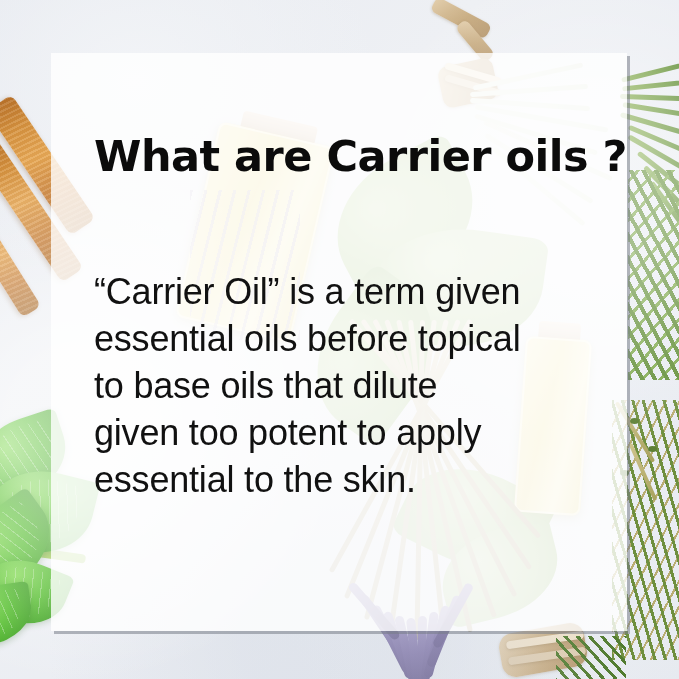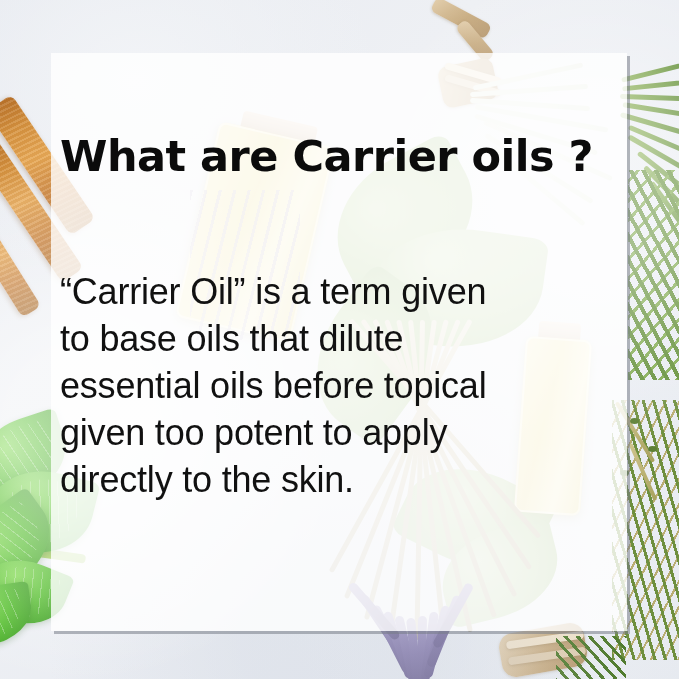--- a/index.html
+++ b/index.html
@@ -141,21 +141,21 @@
     left:51px; top:53px;
     width:576px; height:578px;
     background: rgba(255,255,255,0.80);
     box-shadow: 3px 3px 0 0 rgba(120,126,136,.55);
     box-sizing:border-box;
   }
 
   
   #content{
     position:absolute;
-    left:34px; top:53px;
+    left:68px; top:53px;
     width:576px; height:578px;
     box-sizing:border-box;
     padding: 0 26px;
   }
   #title{
     position:absolute;
     left:26px; top:78px;
     width:530px;
     margin:0;
     font-family:"DejaVu Sans", sans-serif;
@@ -287,20 +287,20 @@
     <div style="position:absolute;left:190px;top:190px;width:110px;height:150px;opacity:.6;background:
          repeating-linear-gradient(104deg,#b9b0cd 0 3px, rgba(255,255,255,0) 3px 14px);"></div>
   </div>
 
   <div id="panel"></div>
 
   <div id="content">
     <h1 id="title">What are Carrier oils ?</h1>
     <p id="body">
       <span class="line">“Carrier Oil” is a term given</span>
+      <span class="line">essential oils before topical</span>
       <span class="line">to base oils that dilute</span>
-      <span class="line">essential oils before topical</span>
       <span class="line">given too potent to apply</span>
-      <span class="line">directly to the skin.</span>
+      <span class="line">essential to the skin.</span>
     </p>
   </div>
 
 </div>
 
 </body></html>

